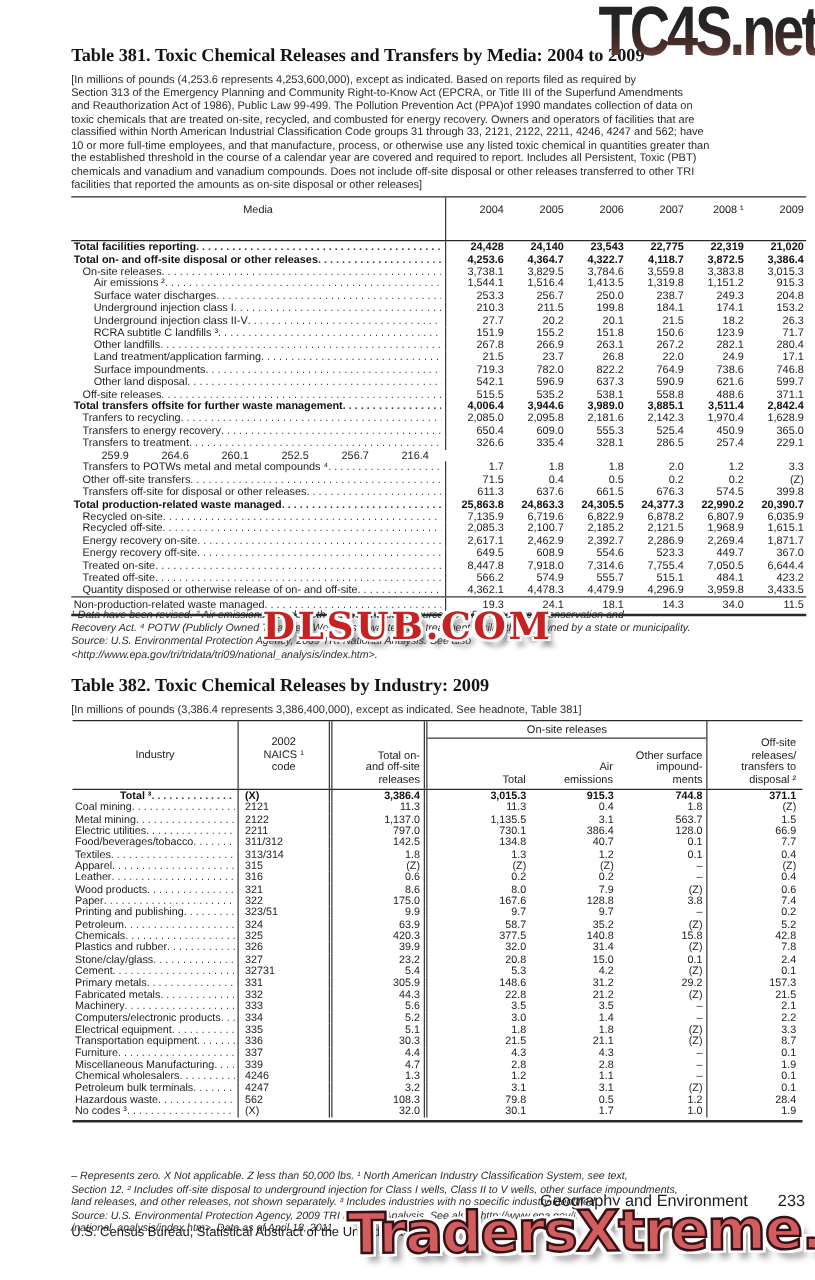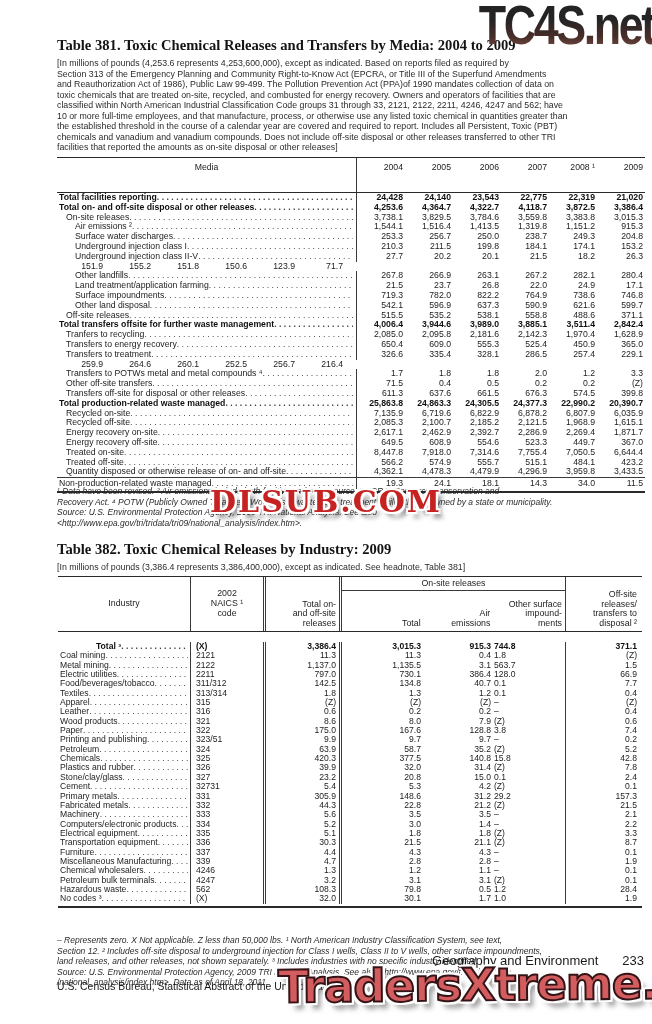--- a/index.html
+++ b/index.html
@@ -87,29 +87,29 @@
              padding:0 3px 2px 0; }
   .hc-onsite { width:224px; display:flex; flex-direction:column; border-right:1px solid #3a3a3a; }
   .spanner { text-align:center; padding-top:2px; height:14px; border-bottom:1px solid #3a3a3a; }
   .subrow { flex:1; display:flex; align-items:flex-end; padding-bottom:2px; }
   .hc-total { width:82px; text-align:right; padding-right:3px; }
   .hc-air { width:70px; text-align:right; white-space:pre-line; padding-right:3px; }
   .hc-imp { width:72px; text-align:right; white-space:pre-line; padding-right:3px; }
   .hc-off { width:76px; display:flex; align-items:flex-end; justify-content:flex-end;
             text-align:right; white-space:pre-line; padding:0 5px 2px 0; }
   .r382 { display:flex; height:9.35px; line-height:9.35px; }
-  .r382.bold { font-weight:bold; color:#101010;margin-top:10px; }
+  .r382.bold { font-weight:bold; color:#101010; }
   .r382.bold .lab2 { padding-left:38px; }
   .lab2 { width:133px; display:flex; overflow:hidden; border-right:1px solid #3a3a3a;
           padding-right:2px; padding-left:2px; }
   .code2 { width:75px; padding-left:5px; border-right:3px double #3a3a3a; white-space:nowrap; }
   .c-toff { width:76px; text-align:right; padding-right:3px; border-right:3px double #3a3a3a; }
   .c-total { width:82px; text-align:right; padding-right:3px; }
   .c-air { width:70px; text-align:right; padding-right:3px; }
-  .c-imp { width:72px; padding-right:3px; border-right:1px solid #3a3a3a; }
+  .c-imp { width:72px; text-align:right; padding-right:3px; border-right:1px solid #3a3a3a; }
   .c-off { width:76px; text-align:right; padding-right:5px; }
 
   
   .footer-page { position:absolute; top:953px; right:8px; font-size:13px; color:#1a1a1a; }
   .footer-page .pgnum { margin-left:24px; }
   .footer-census { position:absolute; top:981px; left:57px; font-size:10.4px; color:#1a1a1a; }
 </style>
 </head>
 <body>
 
@@ -218,20 +218,24 @@
             <span class="lead"></span>
           </div>
           <span class="v">27.7</span>
           <span class="v">20.2</span>
           <span class="v">20.1</span>
           <span class="v">21.5</span>
           <span class="v">18.2</span>
           <span class="v">26.3</span>
         </div>
         <div class="r381 ind2">
+          <div class="lab">
+            <span class="txt">RCRA subtitle C landfills ³</span>
+            <span class="lead"></span>
+          </div>
           <span class="v">151.9</span>
           <span class="v">155.2</span>
           <span class="v">151.8</span>
           <span class="v">150.6</span>
           <span class="v">123.9</span>
           <span class="v">71.7</span>
         </div>
         <div class="r381 ind2">
           <div class="lab">
             <span class="txt">Other landfills</span>

